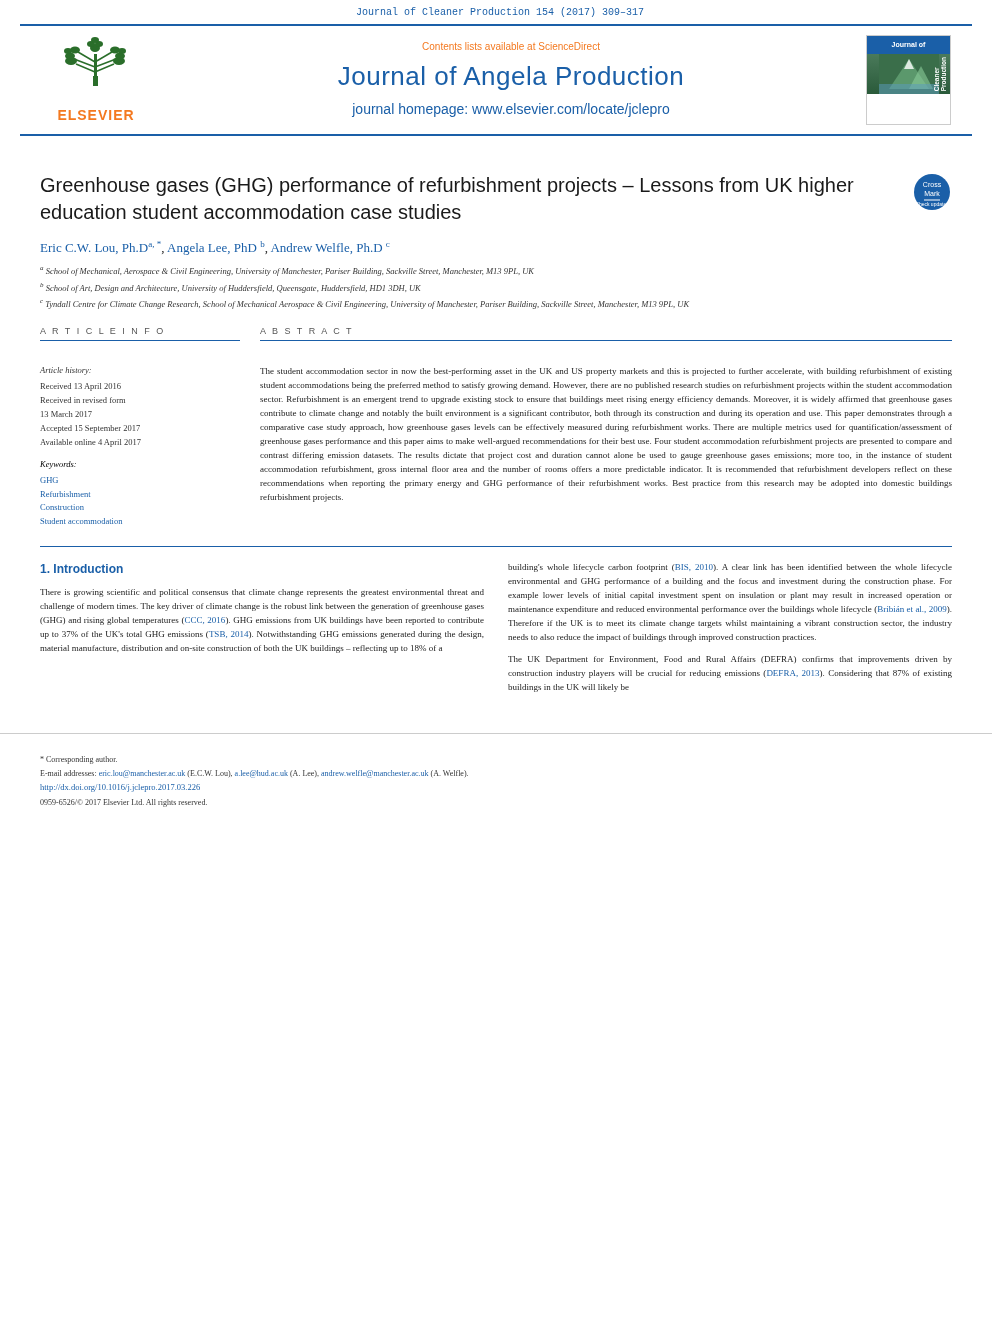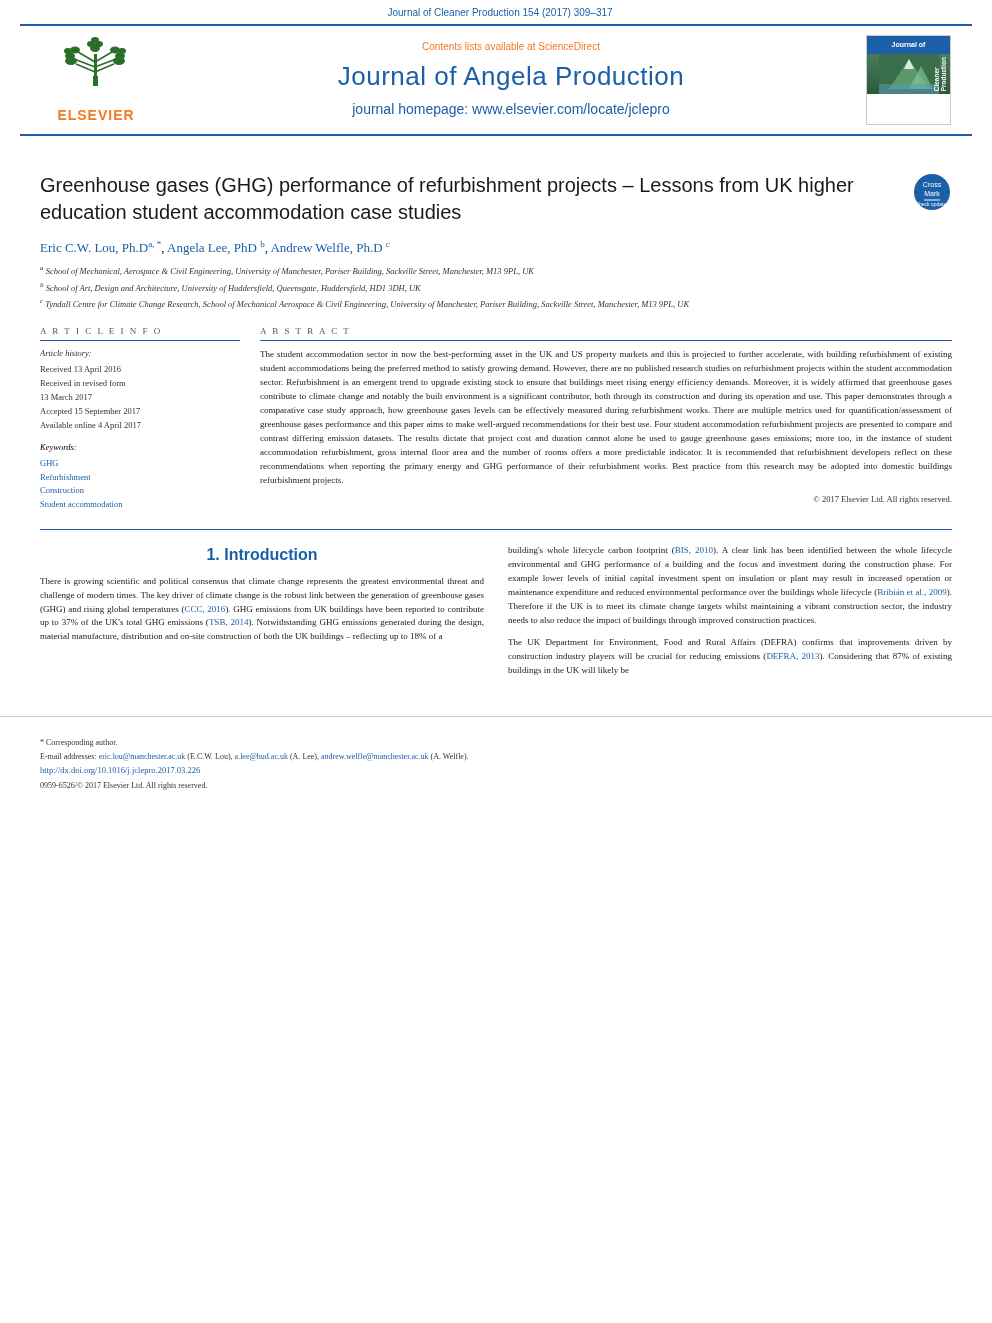--- a/index.html
+++ b/index.html
@@ -17,21 +17,21 @@
       padding: 0;
       background: #fff;
     }
 
     
     .top-bar {
       text-align: center;
       padding: 6px 0 4px 8px;
       font-size: 10px;
       color: #1a5fa8;
-      font-family: Liberation Sans, sans-serif;
+      font-family: Liberation Mono, monospace;
     }
 
     
     .journal-header {
       border-top: 2px solid #1a5fa8;
       border-bottom: 2px solid #1a5fa8;
       display: flex;
       align-items: center;
       padding: 8px 16px;
       margin: 0 20px;
@@ -195,27 +195,27 @@
       width: 200px;
       flex-shrink: 0;
     }
     .right-col {
       flex: 1;
     }
 
     
     .section-header {
       font-size: 9px;
-      font-family: Liberation Serif, serif;
+      font-family: Liberation Sans, sans-serif;
       letter-spacing: 2px;
       color: #555;
       text-transform: uppercase;
       border-bottom: 1px solid #1a5fa8;
       padding-bottom: 3px;
-      margin-bottom: 7px;
+      margin-bottom: 24px;
     }
     .article-history {
       font-size: 8.5px;
       color: #333;
       margin-bottom: 10px;
     }
     .history-label {
       font-style: italic;
       margin-bottom: 4px;
       color: #333;
@@ -264,26 +264,25 @@
       display: flex;
       gap: 24px;
     }
     .intro-left {
       flex: 1;
     }
     .intro-right {
       flex: 1;
     }
     .section-title {
-      font-size: 16px;
+      font-size: 12px;
       font-family: Arial, sans-serif;
       font-weight: bold;
       color: #1a5fa8;
       margin-bottom: 8px;
-      text-align: center;
     }
     .intro-para {
       font-size: 9px;
       line-height: 1.55;
       text-align: justify;
       color: #1a1a1a;
       margin-bottom: 8px;
     }
     .inline-link {
       color: #1a5fa8;
@@ -435,21 +434,20 @@
           <div class="keyword-item">GHG</div>
           <div class="keyword-item">Refurbishment</div>
           <div class="keyword-item">Construction</div>
           <div class="keyword-item">Student accommodation</div>
         </div>
       </div>
 
       <div class="right-col">
         <div class="section-header">A B S T R A C T</div>
         <div class="abstract-text">The student accommodation sector in now the best-performing asset in the UK and US property markets and this is projected to further accelerate, with building refurbishment of existing student accommodations being the preferred method to satisfy growing demand. However, there are no published research studies on refurbishment projects within the student accommodation sector. Refurbishment is an emergent trend to upgrade existing stock to ensure that buildings meet rising energy efficiency demands. Moreover, it is widely affirmed that greenhouse gases contribute to climate change and notably the built environment is a significant contributor, both through its construction and during its operation and use. This paper demonstrates through a comparative case study approach, how greenhouse gases levels can be effectively measured during refurbishment works. There are multiple metrics used for quantification/assessment of greenhouse gases performance and this paper aims to make well-argued recommendations for their best use. Four student accommodation refurbishment projects are presented to compare and contrast differing emission datasets. The results dictate that project cost and duration cannot alone be used to gauge greenhouse gases emissions; more too, in the instance of student accommodation refurbishment, gross internal floor area and the number of rooms offers a more predictable indicator. It is recommended that refurbishment developers reflect on these recommendations when reporting the primary energy and GHG performance of their refurbishment works. Best practice from this research may be adopted into domestic buildings refurbishment projects.</div>
-        <div class="copyright-line">© 2017 Elsevier Ltd. All rights reserved.</div>
       </div>
     </div>
 
   </div>
 
   <hr class="section-divider">
 
   <div class="intro-section">
 
     <div class="intro-left">

